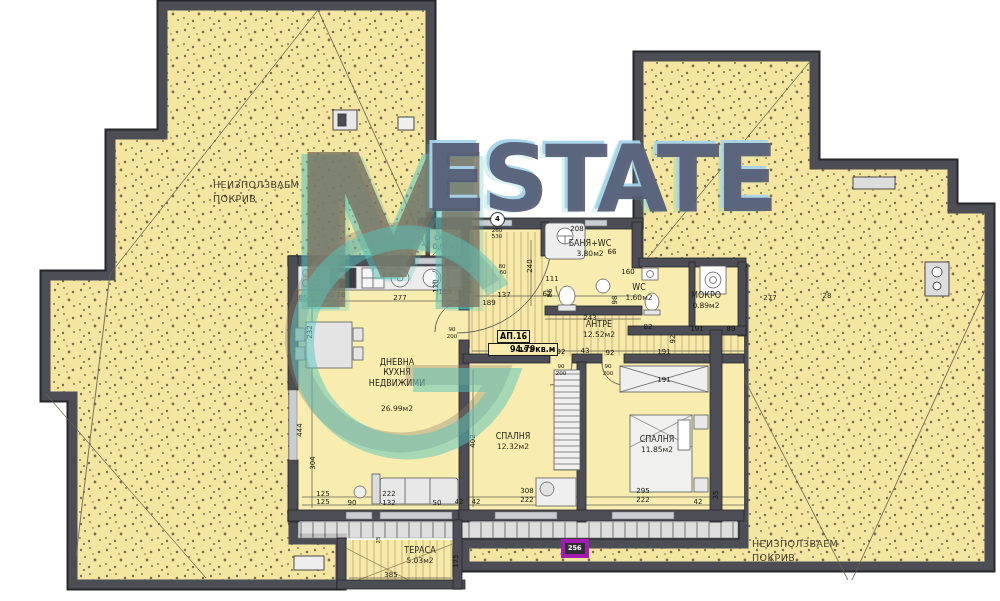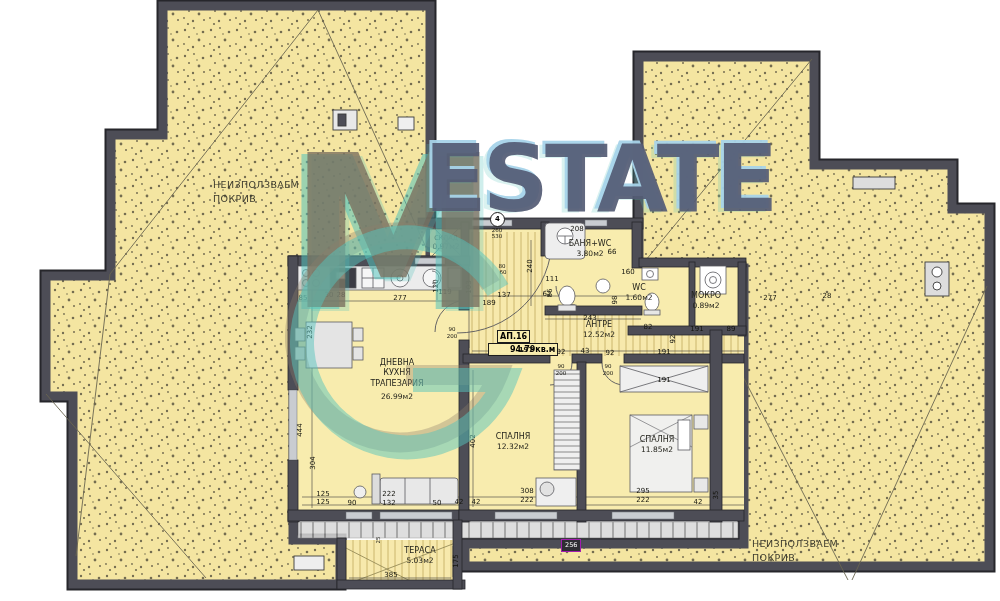--- a/index.html
+++ b/index.html
@@ -13,21 +13,21 @@
   .al .ar{font-size:7.5px;}
   .al.small{font-size:6.5px;}
   .dim{position:absolute;transform:translate(-50%,-50%);font-size:7px;color:#15150f;white-space:nowrap;}
   .dim.v{transform:translate(-50%,-50%) rotate(-90deg);}
   .dim.s{font-size:5.5px;}
   .apbox{position:absolute;border:1px solid #1c1c1c;background:rgba(250,238,176,.95);
          font-size:8px;font-weight:bold;padding:0 2px;line-height:11px;white-space:nowrap;}
   .cmark{position:absolute;width:13px;height:13px;border:1px solid #1c1c1c;border-radius:50%;
          background:#fff;font-size:7px;line-height:13px;font-weight:bold;text-align:center;}
   .lvl{position:absolute;background:#2e2e33;color:#fff;font-size:6.5px;line-height:9px;
-       padding:1px 3px;border:1px solid #a21caf;}
+       padding:1px 3px;border:4px solid #a21caf;font-weight:bold;}
   
   #wm{position:absolute;inset:0;pointer-events:none;}
   #wm *{position:absolute;line-height:1;}
   .wm-m{left:288px;top:128px;font-size:212px;font-weight:bold;
         color:rgba(122,110,94,.78);
         text-shadow:-6px 2px 0 rgba(84,195,187,.55), 4px 4px 0 rgba(84,195,187,.28);}
   .wm-brand{left:424px;top:134px;font-size:92px;font-weight:800;letter-spacing:-4px;
         color:rgba(84,91,116,.92);
         text-shadow:-3px -3px 0 rgba(167,211,233,.95), -6px 1px 0 rgba(86,196,188,.22);}
   .wm-sub{left:344px;top:252px;font-size:39px;font-weight:bold;letter-spacing:2px;
@@ -282,22 +282,22 @@
     <div>МОКРО</div>
       <div class="ar">0.89м2</div>
   </div>
   <div class="al" style="left:599px;top:320px;">
     <div>АНТРЕ</div>
       <div class="ar">12.52м2</div>
   </div>
   <div class="al" style="left:397px;top:358px;">
     <div>ДНЕВНА</div>
       <div>КУХНЯ</div>
-    <div>ТРАПЕЗАРИЯ</div>
-      <div class="ar" style="margin-top:3px">26.99м2</div>
+    <div>НЕДВИЖИМИ</div>
+      <div class="ar" style="margin-top:15px">26.99м2</div>
   </div>
   <div class="al" style="left:513px;top:432px;">
     <div>СПАЛНЯ</div>
       <div class="ar">12.32м2</div>
   </div>
   <div class="al" style="left:657px;top:435px;">
     <div>СПАЛНЯ</div>
       <div class="ar">11.85м2</div>
   </div>
   <div class="al" style="left:420px;top:546px;">

